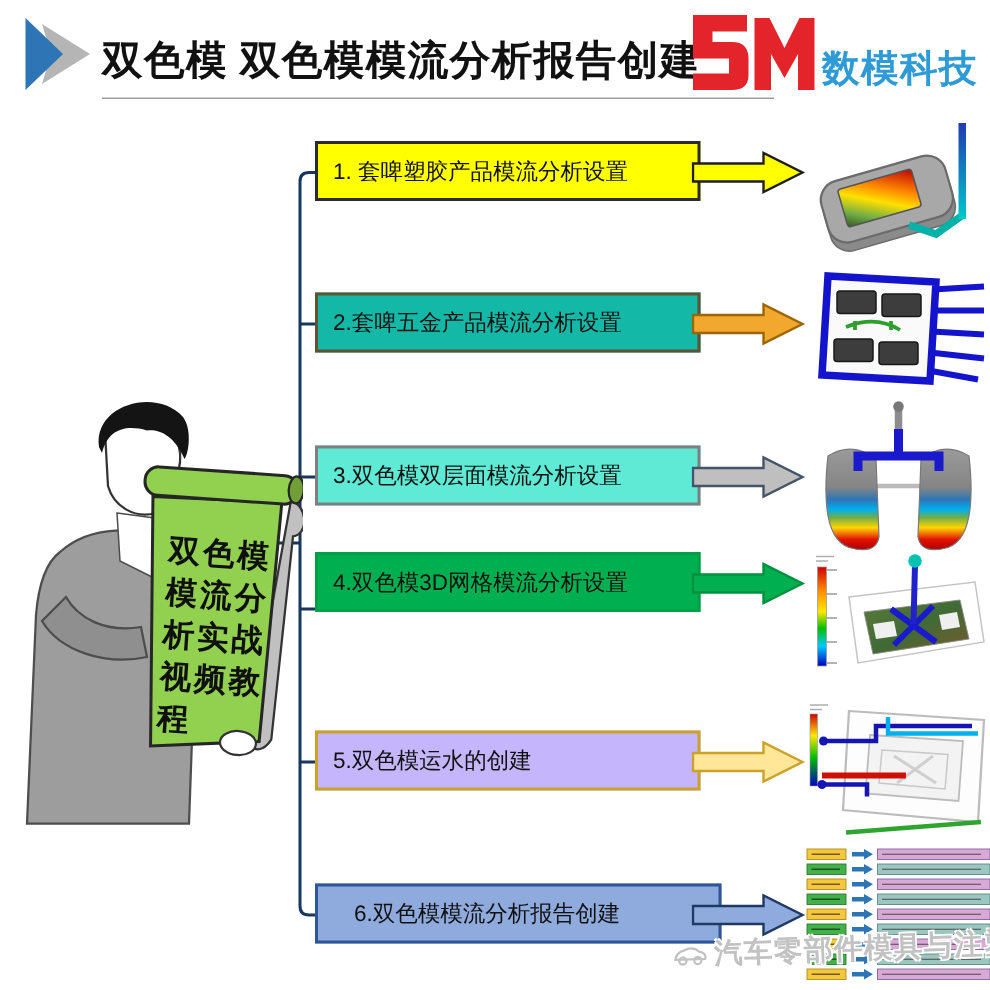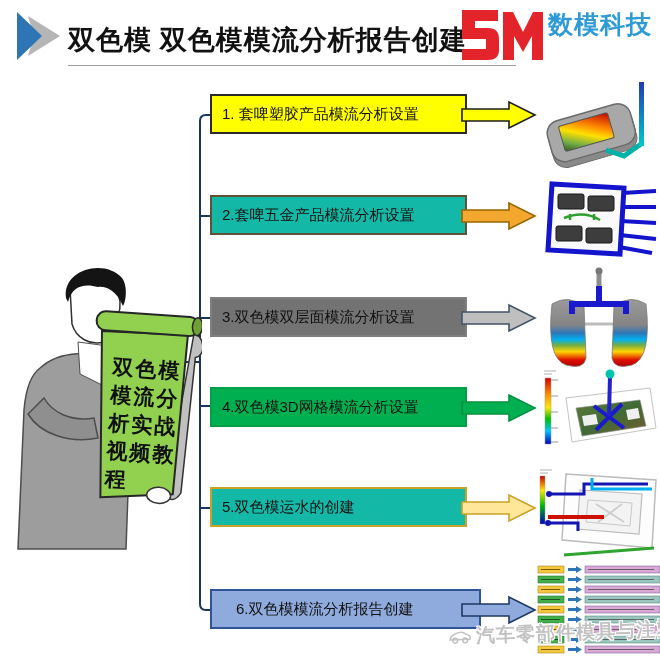--- a/index.html
+++ b/index.html
@@ -4,21 +4,21 @@
 <style>
   html,body{margin:0;padding:0;}
   body{width:660px;height:660px;position:relative;background:#ffffff;overflow:hidden;
        font-family:"Liberation Sans",sans-serif;}
   .abs{position:absolute;}
 
   
   #page-title{left:68px;top:22px;font-family:"Liberation Serif",serif;font-weight:bold;
               font-size:27px;color:#111;letter-spacing:1px;white-space:nowrap;}
   #header-underline{left:68px;top:65px;width:448px;height:1px;background:#9e9e9e;}
-  #logo{right:8px;top:8px;display:flex;align-items:flex-start;gap:4px;}
+  #logo{right:8px;top:8px;display:flex;align-items:flex-end;gap:4px;}
   #logo-company{font-size:25px;font-weight:bold;letter-spacing:1px;}
 
   
   .step{position:absolute;left:210px;width:366px;height:42px;}
   .step-box{position:absolute;left:0;top:0;width:243px;height:36px;border:2px solid #333;
             display:flex;align-items:center;padding-left:10px;}
   .step-label{font-size:15px;color:#111;white-space:nowrap;}
   .step-arrow{position:absolute;left:251px;top:6px;width:76px;height:30px;}
   .arrow-poly{stroke-width:1.6;stroke-linejoin:miter;}
 
@@ -96,37 +96,37 @@
 </div>
 <div class="step" style="top:195px">
   <div class="step-box" style="background: #14b8a6; border-color: rgb(95, 83, 52);">
     <span class="step-label">2.套啤五金产品模流分析设置</span>
   </div>
   <svg class="step-arrow" viewBox="0 0 76 30">
     <polygon class="arrow-poly" points="1,9 48,9 48,2 74,15 48,28 48,21 1,21" fill="#F2A72E" stroke="#9c6500"></polygon>
   </svg>
 </div>
 <div class="step" style="top:297px">
-  <div class="step-box" style="background: #737373; border-color: rgb(127, 127, 127);">
+  <div class="step-box" style="background: #5eead4; border-color: rgb(127, 127, 127);">
     <span class="step-label">3.双色模双层面模流分析设置</span>
   </div>
   <svg class="step-arrow" viewBox="0 0 76 30">
     <polygon class="arrow-poly" points="1,9 48,9 48,2 74,15 48,28 48,21 1,21" fill="#BFBFBF" stroke="#44546A"></polygon>
   </svg>
 </div>
-<div class="step" style="top:387px">
+<div class="step" style="top:368px">
   <div class="step-box" style="background: rgb(0, 176, 80); border-color: rgb(0, 160, 71);">
     <span class="step-label">4.双色模3D网格模流分析设置</span>
   </div>
   <svg class="step-arrow" viewBox="0 0 76 30">
     <polygon class="arrow-poly" points="1,9 48,9 48,2 74,15 48,28 48,21 1,21" fill="#00B050" stroke="#00913d"></polygon>
   </svg>
 </div>
 <div class="step" style="top:487px">
-  <div class="step-box" style="background: #14b8a6; border-color: rgb(201, 162, 39);">
+  <div class="step-box" style="background: #c4b5fd; border-color: rgb(201, 162, 39);">
     <span class="step-label">5.双色模运水的创建</span>
   </div>
   <svg class="step-arrow" viewBox="0 0 76 30">
     <polygon class="arrow-poly" points="1,9 48,9 48,2 74,15 48,28 48,21 1,21" fill="#FFE699" stroke="#C9A227"></polygon>
   </svg>
 </div>
 <div class="step" style="top:589px">
   <div class="step-box" style="background: rgb(143, 170, 220); border-color: rgb(47, 85, 151); padding-left: 24px;">
     <span class="step-label">6.双色模模流分析报告创建</span>
   </div>

